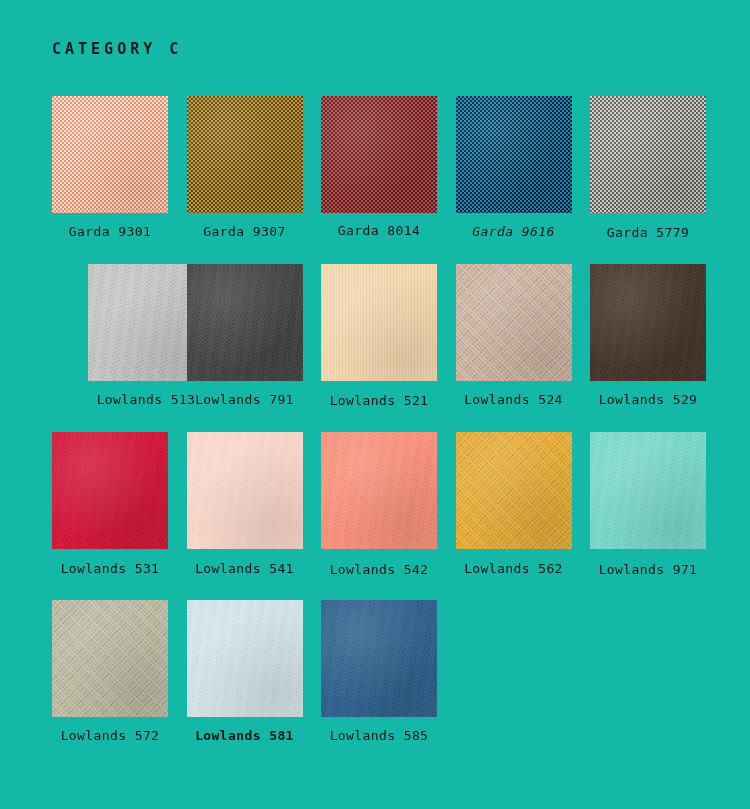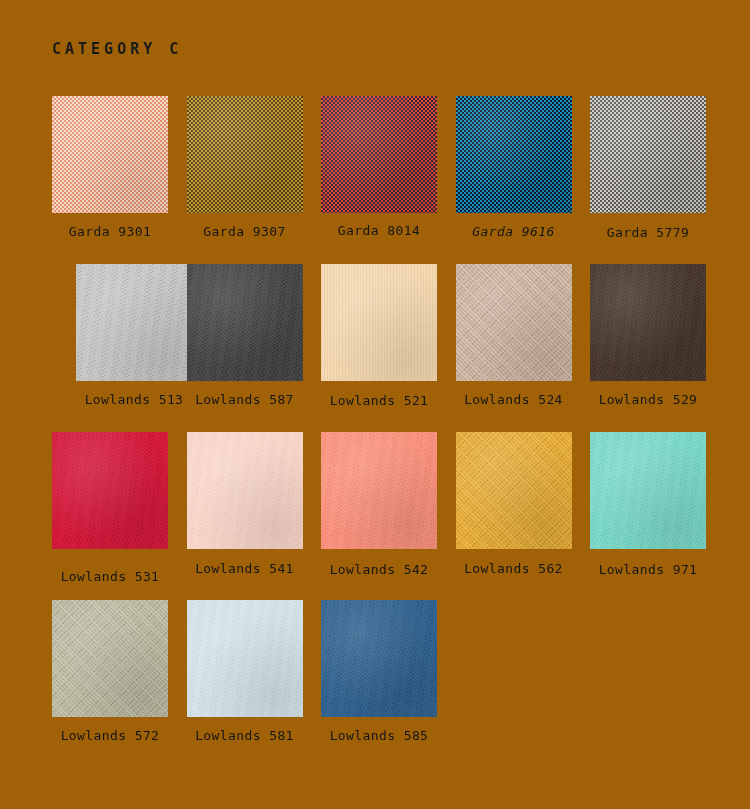--- a/index.html
+++ b/index.html
@@ -15,21 +15,21 @@
     overflow: hidden;
     font-family: "DejaVu Sans Mono", "Liberation Mono", monospace;
     -webkit-font-smoothing: antialiased;
   }
 
   #card {
     position: absolute;
     left: 0; top: 0;
     width: 750px;
     height: 809px;
-    background: #a16207;
+    background: #14b8a6;
   }
 
   #page-title {
     position: absolute;
     left: 52px;
     top: 40px;
     font-family: "DejaVu Sans Mono", "Liberation Mono", monospace;
     font-size: 15px;
     font-weight: bold;
     letter-spacing: 4.0px;
@@ -142,39 +142,39 @@
         </div>
         <div class="swatch-cell" style="left: 538px;">
           <div class="swatch-chip" style="background-color: rgb(155, 154, 149);">
             <div class="chip-weave" style="background-image: linear-gradient(45deg, rgb(92, 91, 87) 25%, transparent 25%, transparent 75%, rgb(92, 91, 87) 75%), linear-gradient(45deg, rgb(92, 91, 87) 25%, transparent 25%, transparent 75%, rgb(92, 91, 87) 75%); background-color: rgb(207, 205, 198); background-size: 4px 4px; background-position: 0px 0px, 2px 2px;"></div>
             <div class="chip-shade" style="background-image: radial-gradient(at 32% 28%, rgba(255, 255, 255, 0.13), rgba(255, 255, 255, 0) 62%), radial-gradient(at 76% 82%, rgba(0, 0, 0, 0.1), rgba(0, 0, 0, 0) 64%);"></div>
           </div>
           <div class="swatch-label" style="margin-top: 12px;">Garda 5779</div>
         </div>
       </div>
       <div class="swatch-row">
-        <div class="swatch-cell" style="left: 0px; padding-left: 24px;">
+        <div class="swatch-cell" style="left: 12px; padding-left: 24px;">
           <div class="swatch-chip" style="background-color: rgb(185, 188, 185);">
             <div class="chip-weave" style="background-image: repeating-linear-gradient(30deg, rgb(211, 213, 210) 0px, rgb(211, 213, 210) 1px, transparent 1px, transparent 2px), repeating-linear-gradient(-30deg, rgb(142, 145, 142) 0px, rgb(142, 145, 142) 1px, transparent 1px, transparent 3px); background-color: rgb(185, 188, 185); opacity: 0.5;"></div>
             <svg class="chip-noise" width="120" height="121" style="opacity: 0.42;">
               <rect width="120" height="121" filter="url(#feltNoise)"></rect>
             </svg>
             <div class="chip-shade" style="background-image: radial-gradient(at 32% 28%, rgba(255, 255, 255, 0.13), rgba(255, 255, 255, 0) 62%), radial-gradient(at 76% 82%, rgba(0, 0, 0, 0.1), rgba(0, 0, 0, 0) 64%);"></div>
           </div>
           <div class="swatch-label" style="margin-top: 11px;">Lowlands 513</div>
         </div>
         <div class="swatch-cell" style="left: 134.5px;">
           <div class="swatch-chip" style="background-color: rgb(59, 61, 60);">
             <div class="chip-weave" style="background-image: repeating-linear-gradient(30deg, rgb(85, 88, 86) 0px, rgb(85, 88, 86) 1px, transparent 1px, transparent 2px), repeating-linear-gradient(-30deg, rgb(35, 37, 36) 0px, rgb(35, 37, 36) 1px, transparent 1px, transparent 3px); background-color: rgb(59, 61, 60); opacity: 0.5;"></div>
             <svg class="chip-noise" width="120" height="121" style="opacity: 0.42;">
               <rect width="120" height="121" filter="url(#feltNoise)"></rect>
             </svg>
             <div class="chip-shade" style="background-image: radial-gradient(at 32% 28%, rgba(255, 255, 255, 0.13), rgba(255, 255, 255, 0) 62%), radial-gradient(at 76% 82%, rgba(0, 0, 0, 0.1), rgba(0, 0, 0, 0) 64%);"></div>
           </div>
-          <div class="swatch-label" style="margin-top: 11px;">Lowlands 587</div>
+          <div class="swatch-label" style="margin-top: 11px;">Lowlands 791</div>
         </div>
         <div class="swatch-cell" style="left: 269px;">
           <div class="swatch-chip" style="background-color: rgb(243, 214, 172);">
             <div class="chip-weave" style="background-image: repeating-linear-gradient(90deg, rgb(227, 193, 147) 0px, rgb(227, 193, 147) 1px, transparent 1px, transparent 3px), repeating-linear-gradient(0deg, rgb(248, 227, 195) 0px, rgb(248, 227, 195) 1px, transparent 1px, transparent 3px); background-color: rgb(243, 214, 172); opacity: 0.45;"></div>
             <svg class="chip-noise" width="120" height="121" style="opacity: 0.22;">
               <rect width="120" height="121" filter="url(#fuzzNoise)"></rect>
             </svg>
             <div class="chip-shade" style="background-image: radial-gradient(at 32% 28%, rgba(255, 255, 255, 0.13), rgba(255, 255, 255, 0) 62%), radial-gradient(at 76% 82%, rgba(0, 0, 0, 0.1), rgba(0, 0, 0, 0) 64%);"></div>
           </div>
           <div class="swatch-label" style="margin-top: 12px;">Lowlands 521</div>
@@ -202,21 +202,21 @@
       </div>
       <div class="swatch-row">
         <div class="swatch-cell" style="left: 0px;">
           <div class="swatch-chip" style="background-color: rgb(204, 18, 51);">
             <div class="chip-weave" style="background-image: repeating-linear-gradient(30deg, rgb(224, 42, 68) 0px, rgb(224, 42, 68) 1px, transparent 1px, transparent 2px), repeating-linear-gradient(-30deg, rgb(166, 11, 38) 0px, rgb(166, 11, 38) 1px, transparent 1px, transparent 3px); background-color: rgb(204, 18, 51); opacity: 0.5;"></div>
             <svg class="chip-noise" width="120" height="121" style="opacity: 0.42;">
               <rect width="120" height="121" filter="url(#feltNoise)"></rect>
             </svg>
             <div class="chip-shade" style="background-image: radial-gradient(at 32% 28%, rgba(255, 255, 255, 0.13), rgba(255, 255, 255, 0) 62%), radial-gradient(at 76% 82%, rgba(0, 0, 0, 0.1), rgba(0, 0, 0, 0) 64%);"></div>
           </div>
-          <div class="swatch-label" style="margin-top: 20px;">Lowlands 531</div>
+          <div class="swatch-label" style="margin-top: 12px;">Lowlands 531</div>
         </div>
         <div class="swatch-cell" style="left: 134.5px;">
           <div class="swatch-chip" style="background-color: rgb(247, 206, 192);">
             <div class="chip-weave" style="background-image: repeating-linear-gradient(30deg, rgb(251, 223, 212) 0px, rgb(251, 223, 212) 1px, transparent 1px, transparent 2px), repeating-linear-gradient(-30deg, rgb(234, 185, 168) 0px, rgb(234, 185, 168) 1px, transparent 1px, transparent 3px); background-color: rgb(247, 206, 192); opacity: 0.5;"></div>
             <svg class="chip-noise" width="120" height="121" style="opacity: 0.42;">
               <rect width="120" height="121" filter="url(#feltNoise)"></rect>
             </svg>
             <div class="chip-shade" style="background-image: radial-gradient(at 32% 28%, rgba(255, 255, 255, 0.13), rgba(255, 255, 255, 0) 62%), radial-gradient(at 76% 82%, rgba(0, 0, 0, 0.1), rgba(0, 0, 0, 0) 64%);"></div>
           </div>
           <div class="swatch-label" style="margin-top: 12px;">Lowlands 541</div>
@@ -264,21 +264,21 @@
           <div class="swatch-label" style="margin-top: 11px;">Lowlands 572</div>
         </div>
         <div class="swatch-cell" style="left: 134.5px;">
           <div class="swatch-chip" style="background-color: rgb(203, 221, 226);">
             <div class="chip-weave" style="background-image: repeating-linear-gradient(30deg, rgb(223, 235, 238) 0px, rgb(223, 235, 238) 1px, transparent 1px, transparent 2px), repeating-linear-gradient(-30deg, rgb(177, 199, 206) 0px, rgb(177, 199, 206) 1px, transparent 1px, transparent 3px); background-color: rgb(203, 221, 226); opacity: 0.5;"></div>
             <svg class="chip-noise" width="120" height="121" style="opacity: 0.42;">
               <rect width="120" height="121" filter="url(#feltNoise)"></rect>
             </svg>
             <div class="chip-shade" style="background-image: radial-gradient(at 32% 28%, rgba(255, 255, 255, 0.13), rgba(255, 255, 255, 0) 62%), radial-gradient(at 76% 82%, rgba(0, 0, 0, 0.1), rgba(0, 0, 0, 0) 64%);"></div>
           </div>
-          <div class="swatch-label" style="margin-top: 11px;">Lowlands 581</div>
+          <div class="swatch-label" style="margin-top: 11px; font-weight: bold;">Lowlands 581</div>
         </div>
         <div class="swatch-cell" style="left: 269px;">
           <div class="swatch-chip" style="background-color: rgb(42, 86, 127);">
             <div class="chip-weave" style="background-image: repeating-linear-gradient(30deg, rgb(61, 108, 151) 0px, rgb(61, 108, 151) 1px, transparent 1px, transparent 2px), repeating-linear-gradient(-30deg, rgb(29, 65, 102) 0px, rgb(29, 65, 102) 1px, transparent 1px, transparent 3px); background-color: rgb(42, 86, 127); opacity: 0.5;"></div>
             <svg class="chip-noise" width="120" height="121" style="opacity: 0.42;">
               <rect width="120" height="121" filter="url(#feltNoise)"></rect>
             </svg>
             <div class="chip-shade" style="background-image: radial-gradient(at 32% 28%, rgba(255, 255, 255, 0.13), rgba(255, 255, 255, 0) 62%), radial-gradient(at 76% 82%, rgba(0, 0, 0, 0.1), rgba(0, 0, 0, 0) 64%);"></div>
           </div>
           <div class="swatch-label" style="margin-top: 11px;">Lowlands 585</div>

